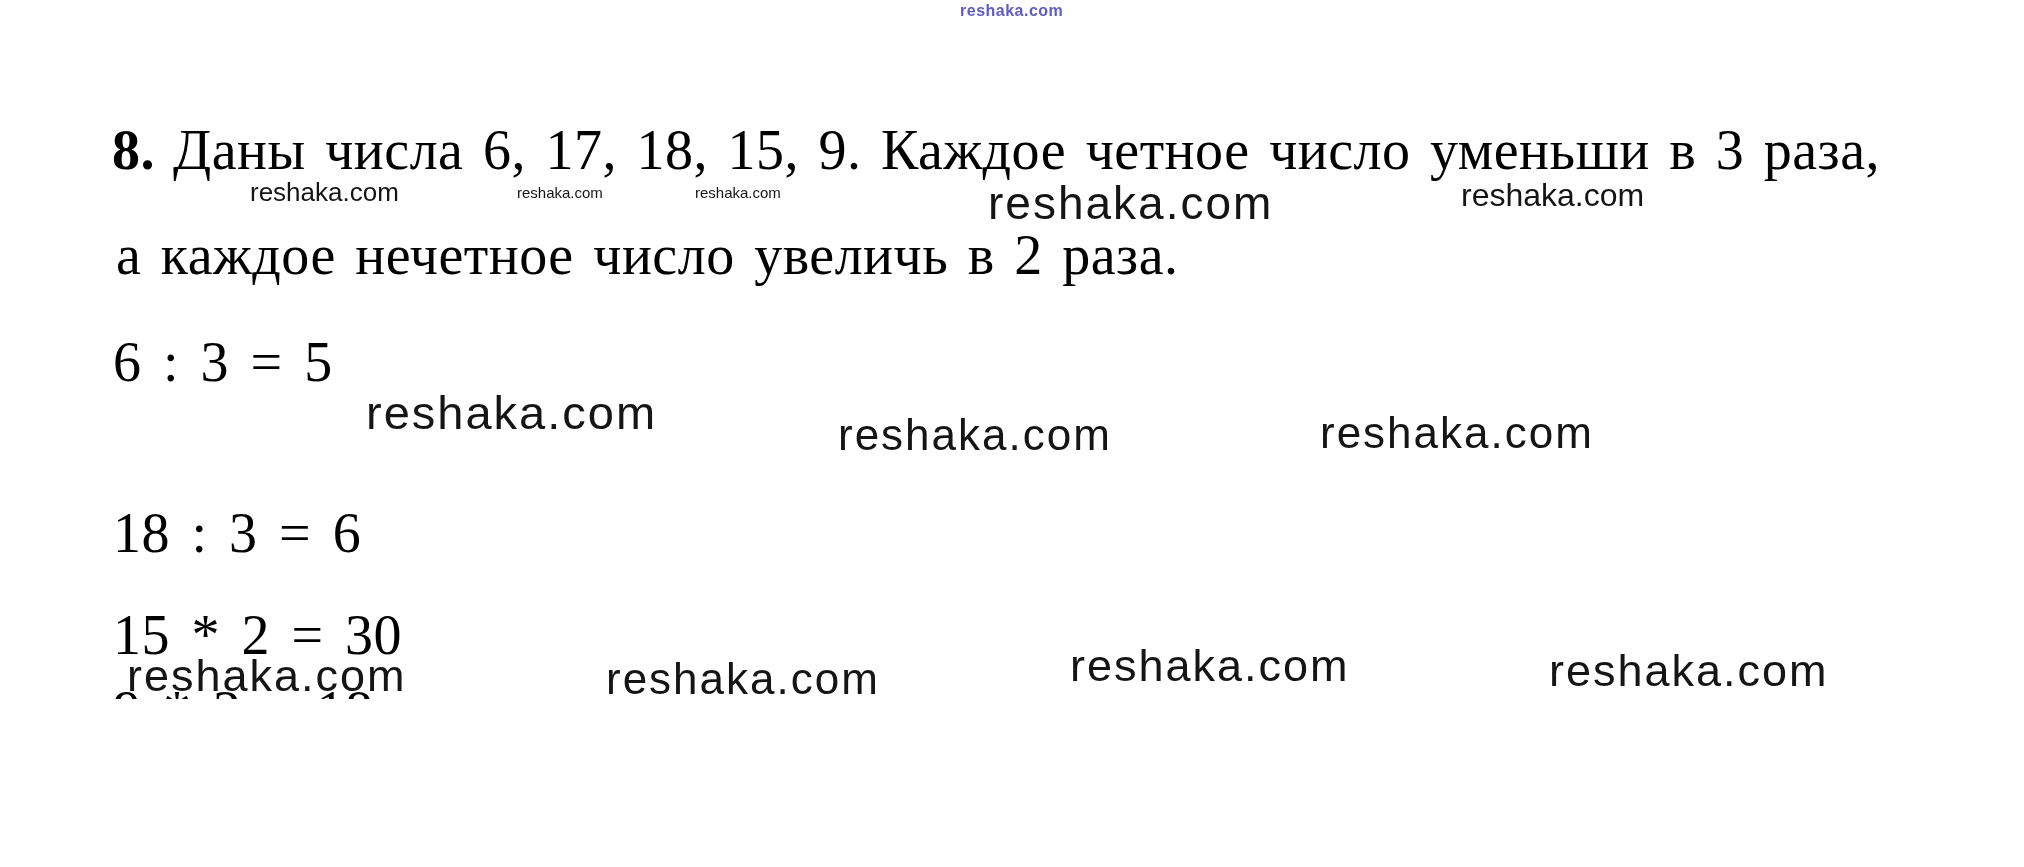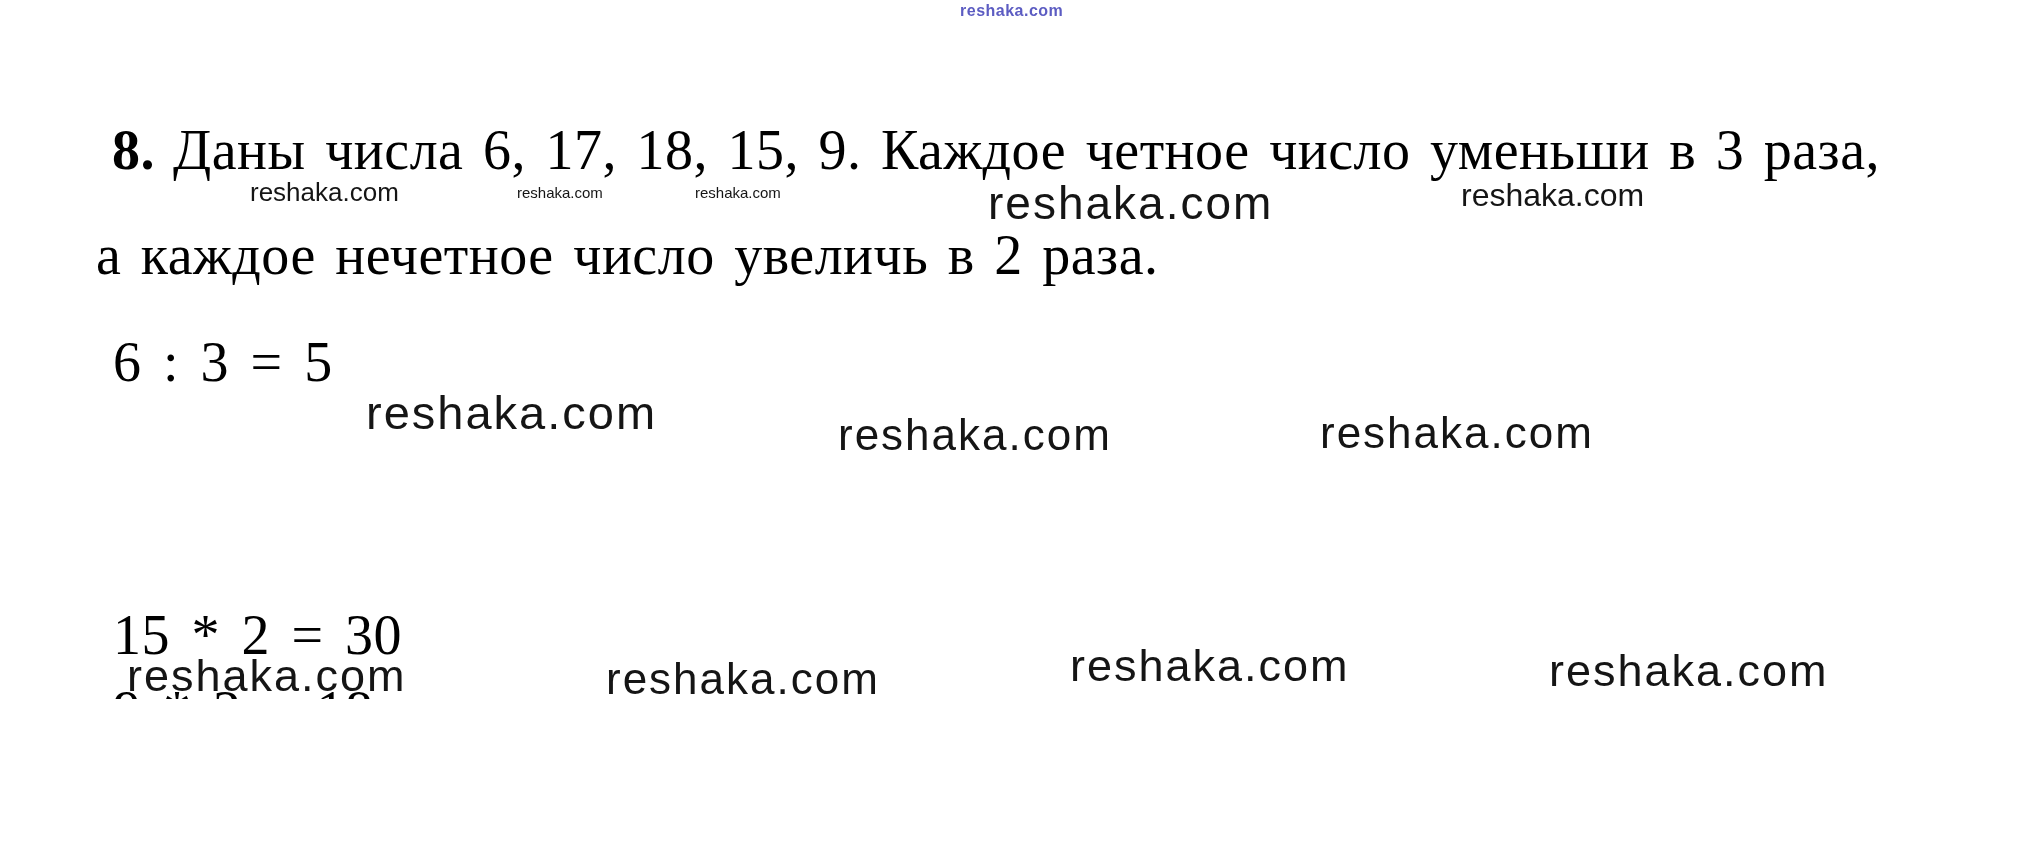--- a/index.html
+++ b/index.html
@@ -51,29 +51,30 @@
 </head>
 <body>
 
 <div class="page">
 
   <div class="wm wm-top" style="left:960px; top:3px; font-size:16px;">reshaka.com</div>
 
   <div class="stmt" style="left:112px; top:122px;">
     <span class="num">8.</span><span>Даны числа 6, 17, 18, 15, 9. Каждое четное число уменьши в 3 раза,</span>
   </div>
-  <div class="stmt" style="left:96px; top:227px;">а каждое нечетное число увеличь в 2 раза.</div>
+  <div class="stmt" style="left:116px; top:227px;">а каждое нечетное число увеличь в 2 раза.</div>
 
   <div class="wm" style="left:250px; top:179px; font-size:26px;">reshaka.com</div>
   <div class="wm" style="left:517px; top:185px; font-size:15px;">reshaka.com</div>
   <div class="wm" style="left:695px; top:185px; font-size:15px;">reshaka.com</div>
   <div class="wm wm-big" style="left:988px; top:180px; font-size:46px;">reshaka.com</div>
   <div class="wm" style="left:1461px; top:179px; font-size:32px;">reshaka.com</div>
 
   <div class="eq" style="left:113px; top:334px;">6 : 3 = 5</div>
+  <div class="eq" style="left:113px; top:505px;">18 : 3 = 6</div>
   <div class="eq" style="left:113px; top:591px;margin-top:16px;">15 * 2 = 30</div>
   <div class="eq" style="left:113px; top:683px;">9 * 2 = 18</div>
 
   <div class="wm wm-big" style="left:366px; top:389px; font-size:47px;">reshaka.com</div>
   <div class="wm wm-big" style="left:838px; top:413px; font-size:44px;">reshaka.com</div>
   <div class="wm wm-big" style="left:1320px; top:411px; font-size:44px;">reshaka.com</div>
 
   <div class="wm wm-big" style="left:127px; top:653px; font-size:45px;">reshaka.com</div>
   <div class="wm wm-big" style="left:606px; top:657px; font-size:44px;">reshaka.com</div>
   <div class="wm wm-big" style="left:1070px; top:643px; font-size:45px;">reshaka.com</div>

